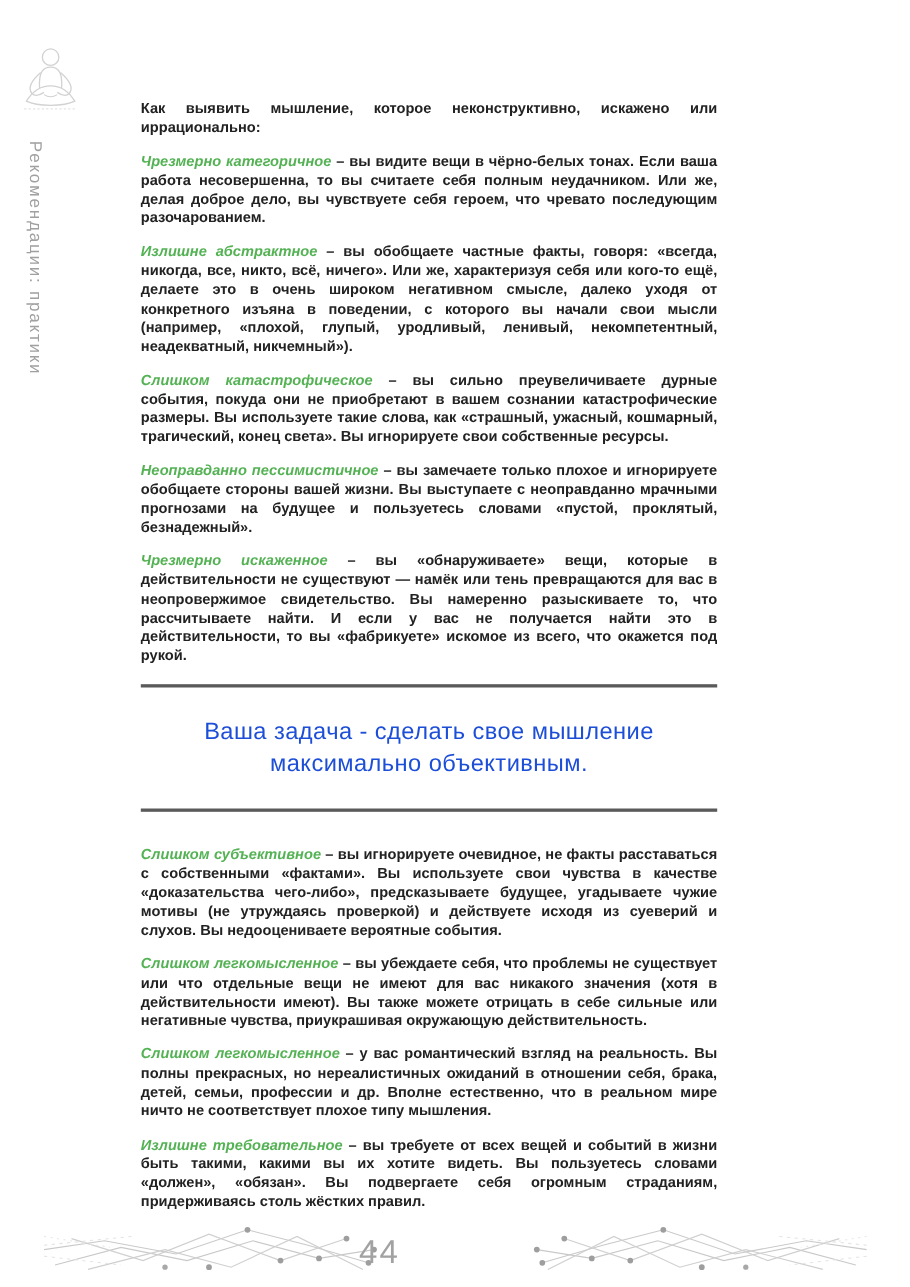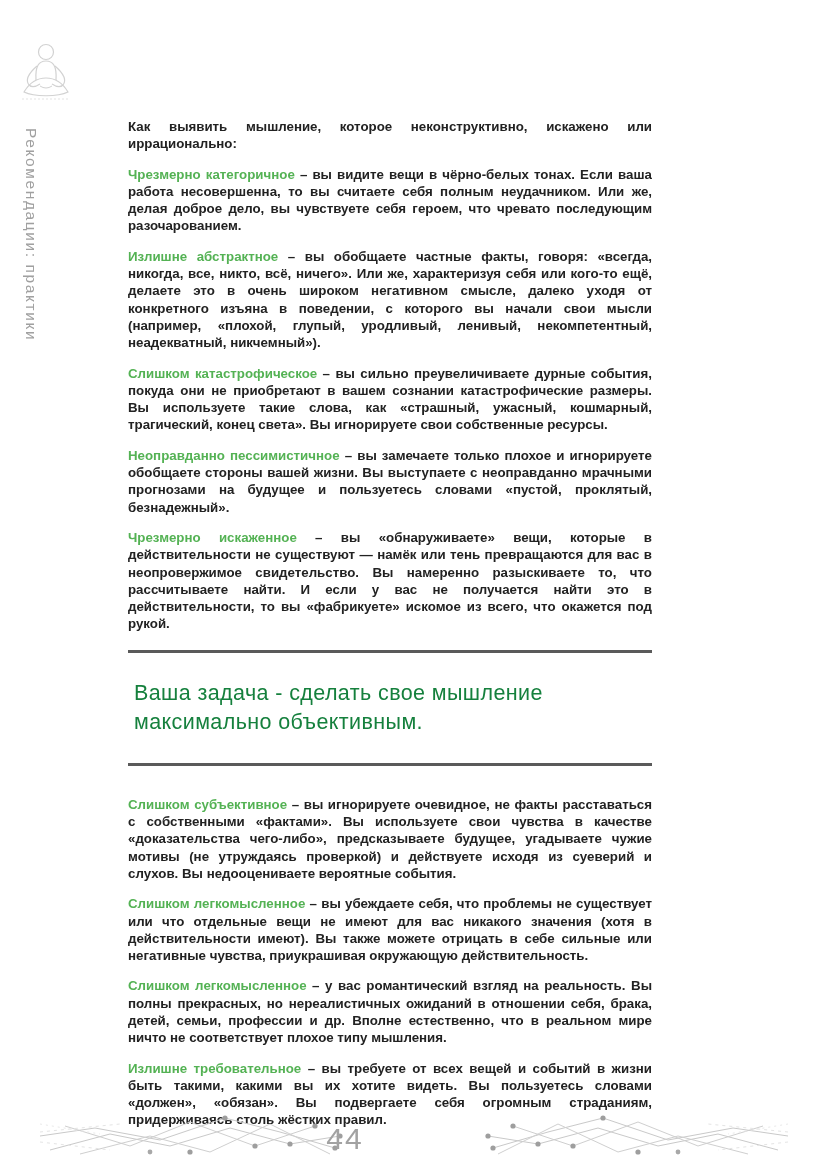--- a/index.html
+++ b/index.html
@@ -20,40 +20,41 @@
     top: 128px;
     writing-mode: vertical-rl;
     font-size: 15.5px;
     letter-spacing: 1.6px;
     color: #a0a0a0;
     font-weight: normal;
     white-space: nowrap;
   }
 
   
-  .content { position: absolute; left: 128px; top: 90px; width: 524px; margin-top: 28px; }
+  .content { position: absolute; left: 128px; top: 90px; width: 524px; }
   p.intro, p.def {
     font-size: 13.3px;
     line-height: 17.3px;
     font-weight: bold;
     color: #222222;
     text-align: justify;
     margin: 0 0 13px 0;
   }
-  .term { color: #54b254; }
+  .term { color: #54b254; font-style: italic; }
   .sep { color: #222222; white-space: pre; }
 
   .divider { height: 3px; background: #5a5a5a; }
   .divider.top { margin: 17px 0 0 0; }
   .divider.bottom { margin: 0 0 30px 0; }
   .quote {
     font-size: 21.5px;
     line-height: 29px;
     font-weight: normal;
-    color: #15803d;
+    color: #1d4ed8;
+    text-align: center;
     margin: 26px 6px 26px 6px;
     letter-spacing: 0.4px;
   }
 
   
   .footer { position: absolute; left: 0; top: 1100px; width: 690px; height: 70px; }
   .pagenum {
     position: absolute;
     left: 0; right: 0;
     top: 22px;

